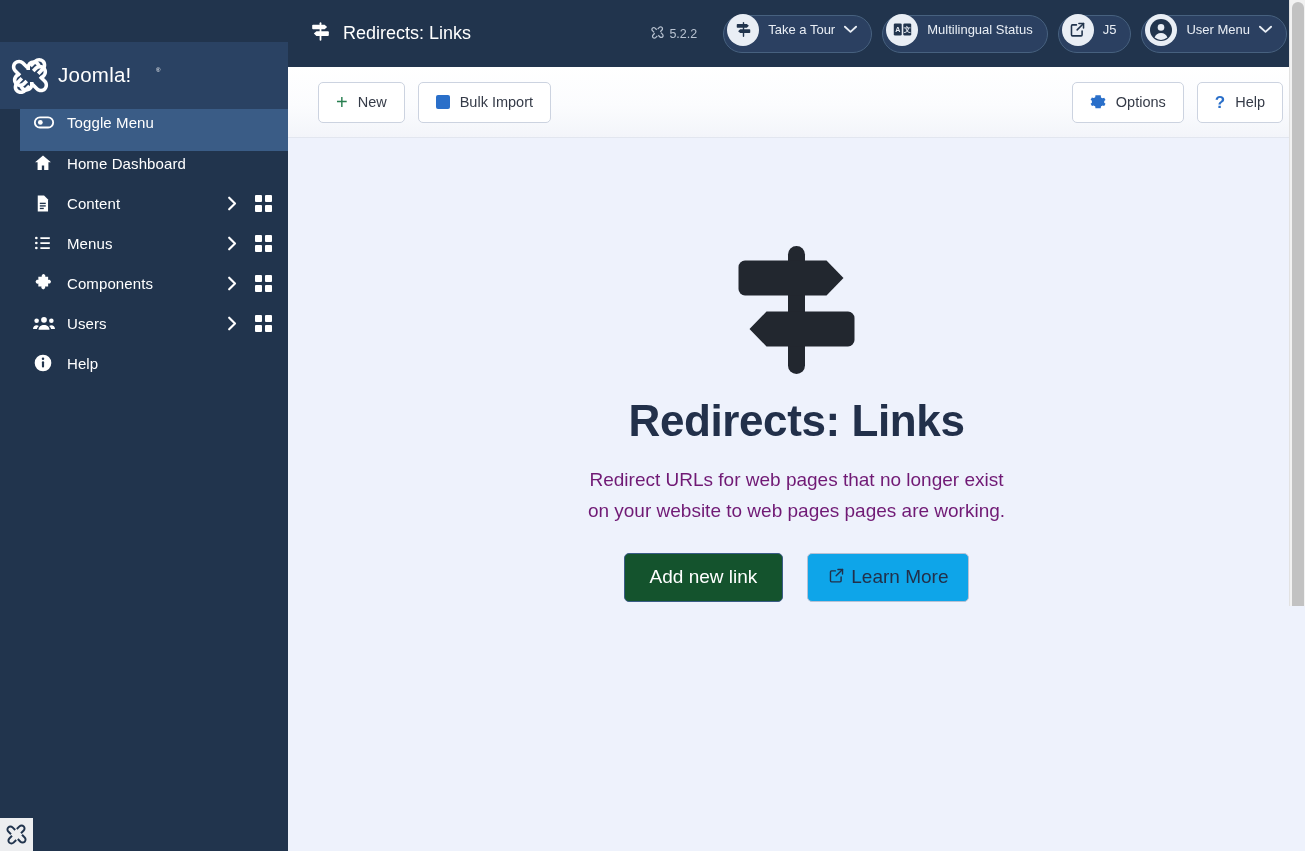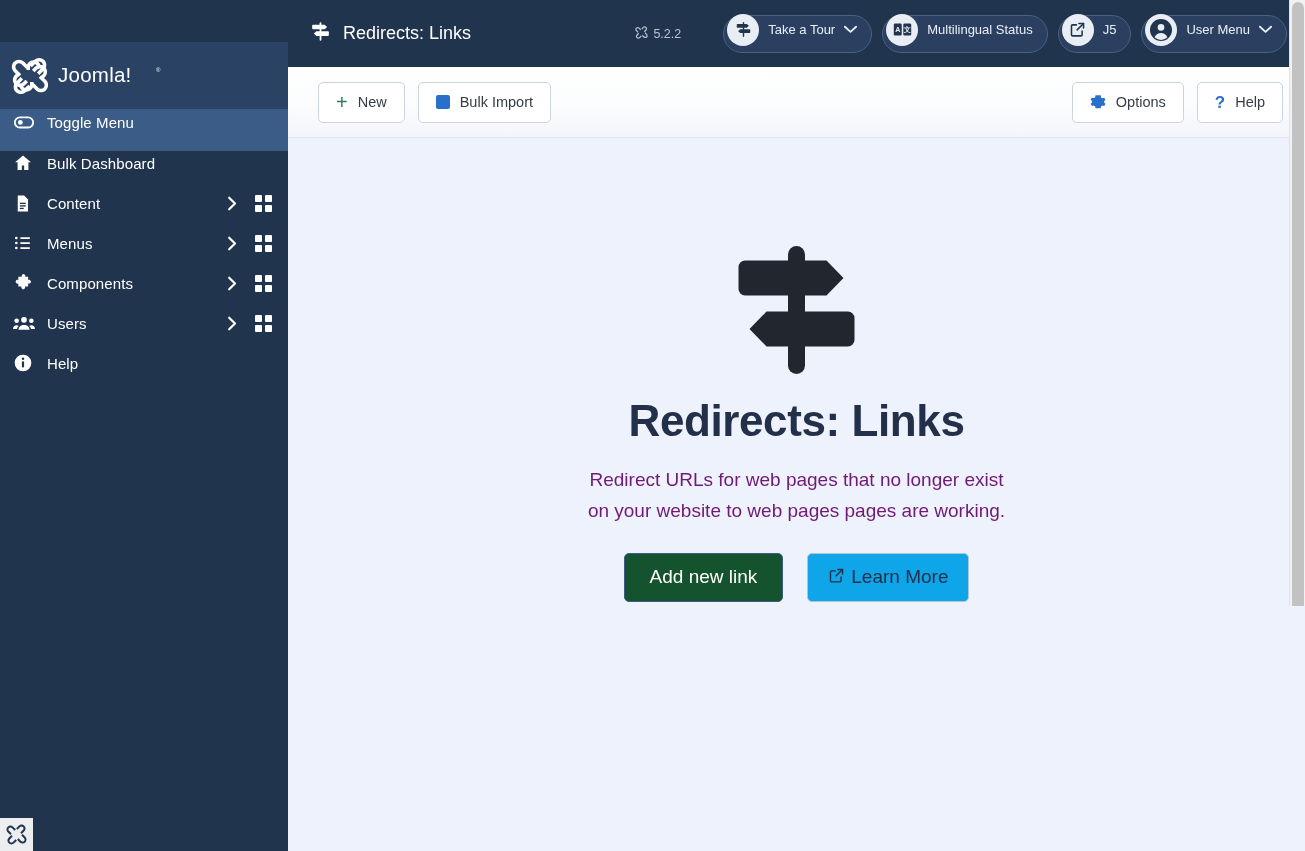--- a/index.html
+++ b/index.html
@@ -32,20 +32,21 @@
 
   .nav { padding-top: 0; }
   .nav-item {
     display: flex; align-items: center;
     height: 40px;
     padding: 0 14px 16px 13px;
     font-size: 15px;
     color: #ffffff;
     cursor: pointer;
     position: relative;
+    margin-left: 20px;
   }
   .nav-item.toggle {
     background: #3a5c86;
     height: 42px;
   }
   .nav-ico {
     width: 26px; flex: 0 0 26px;
     display: flex; align-items: center; justify-content: flex-start;
     color: #fff;
   }
@@ -91,21 +92,21 @@
     padding: 0 18px 0 22px;
     color: #fff;
   }
   .topbar-title {
     display: flex; align-items: center; gap: 12px;
     font-size: 18px; font-weight: 400; color: #fff;
   }
   .topbar-spacer { flex: 1 1 auto; }
   .version {
     display: flex; align-items: center; gap: 5px;
-    font-size: 12.5px; color: #b9c3d1; margin-right: 32px;
+    font-size: 12.5px; color: #b9c3d1; margin-right: 16px;
   }
   .pill {
     display: flex; align-items: center;
     height: 38px;
     border: 1px solid #47617f;
     border-radius: 19px;
     background: #2b4straight;
     background: #2b4061;
     color: #e9eef5;
     font-size: 13px;
@@ -259,21 +260,21 @@
         </span>
         <span class="nav-label">Toggle Menu</span>
       </div>
 
       <div class="nav-item">
         <span class="nav-ico">
           <svg width="20" height="20" viewBox="0 0 24 24" fill="#fff">
               <path d="M12 3 2.5 11h3v9.5h5.1V15h2.8v5.5h5.1V11h3L12 3z"></path>
             </svg>
         </span>
-        <span class="nav-label">Bulk Dashboard</span>
+        <span class="nav-label">Home Dashboard</span>
       </div>
 
       <div class="nav-item">
         <span class="nav-ico">
           <svg width="19" height="19" viewBox="0 0 24 24" fill="#fff">
               <path d="M6 2h8l5 5v15H6V2z"></path>
               <rect x="8.6" y="11" width="7.5" height="1.7" fill="#21344d"></rect>
               <rect x="8.6" y="14.2" width="7.5" height="1.7" fill="#21344d"></rect>
               <rect x="8.6" y="17.4" width="5" height="1.7" fill="#21344d"></rect>
             </svg>

